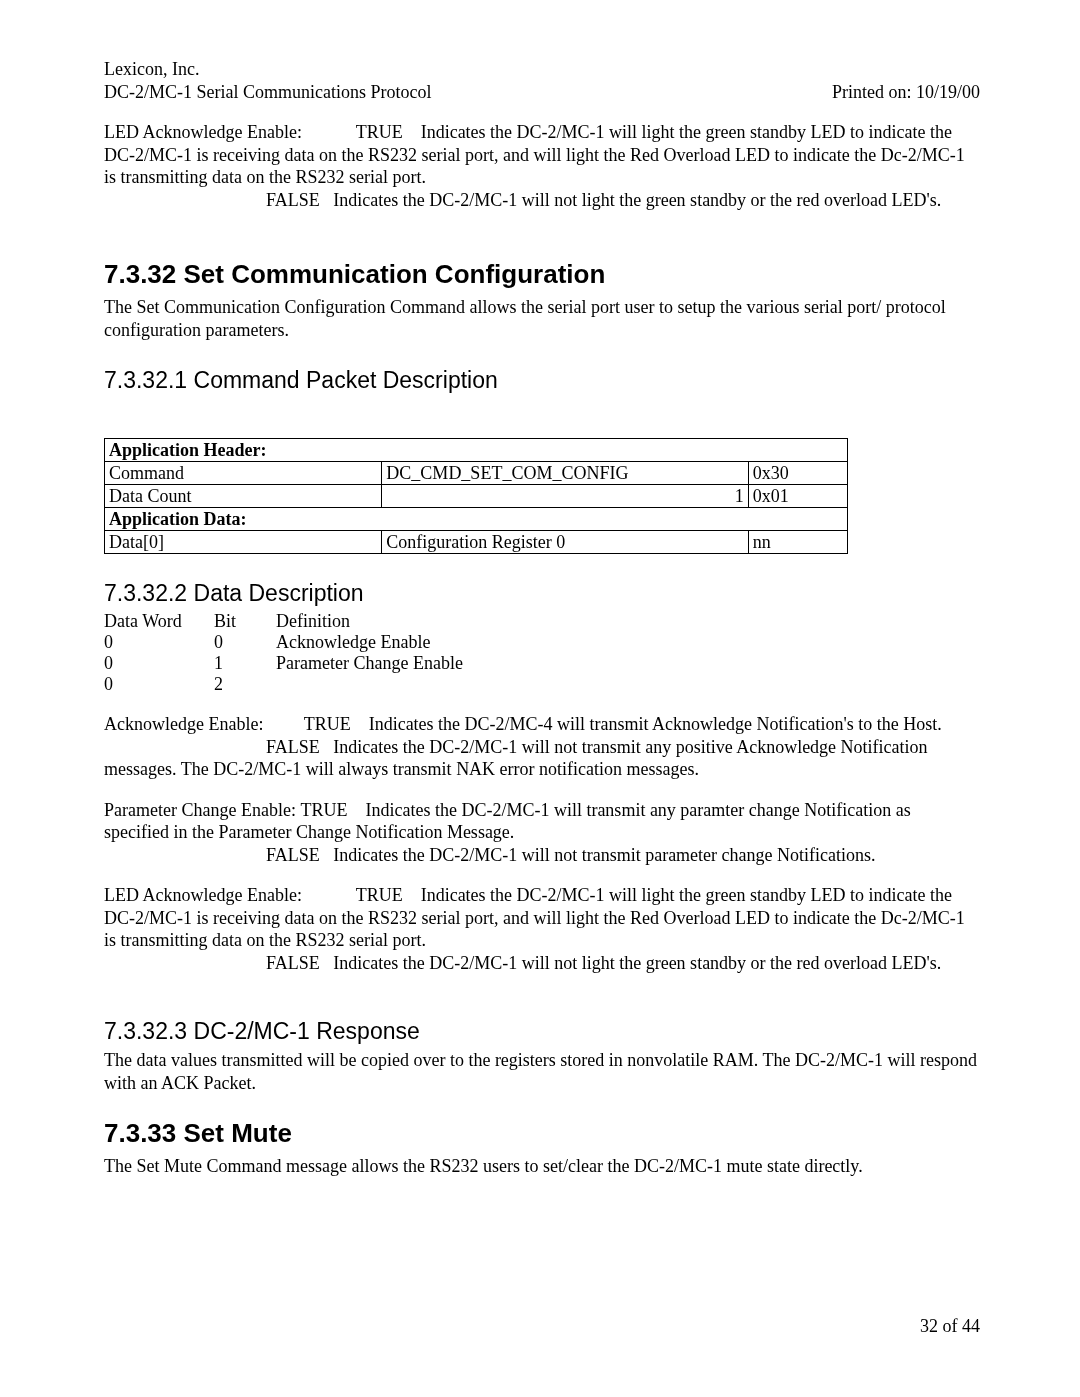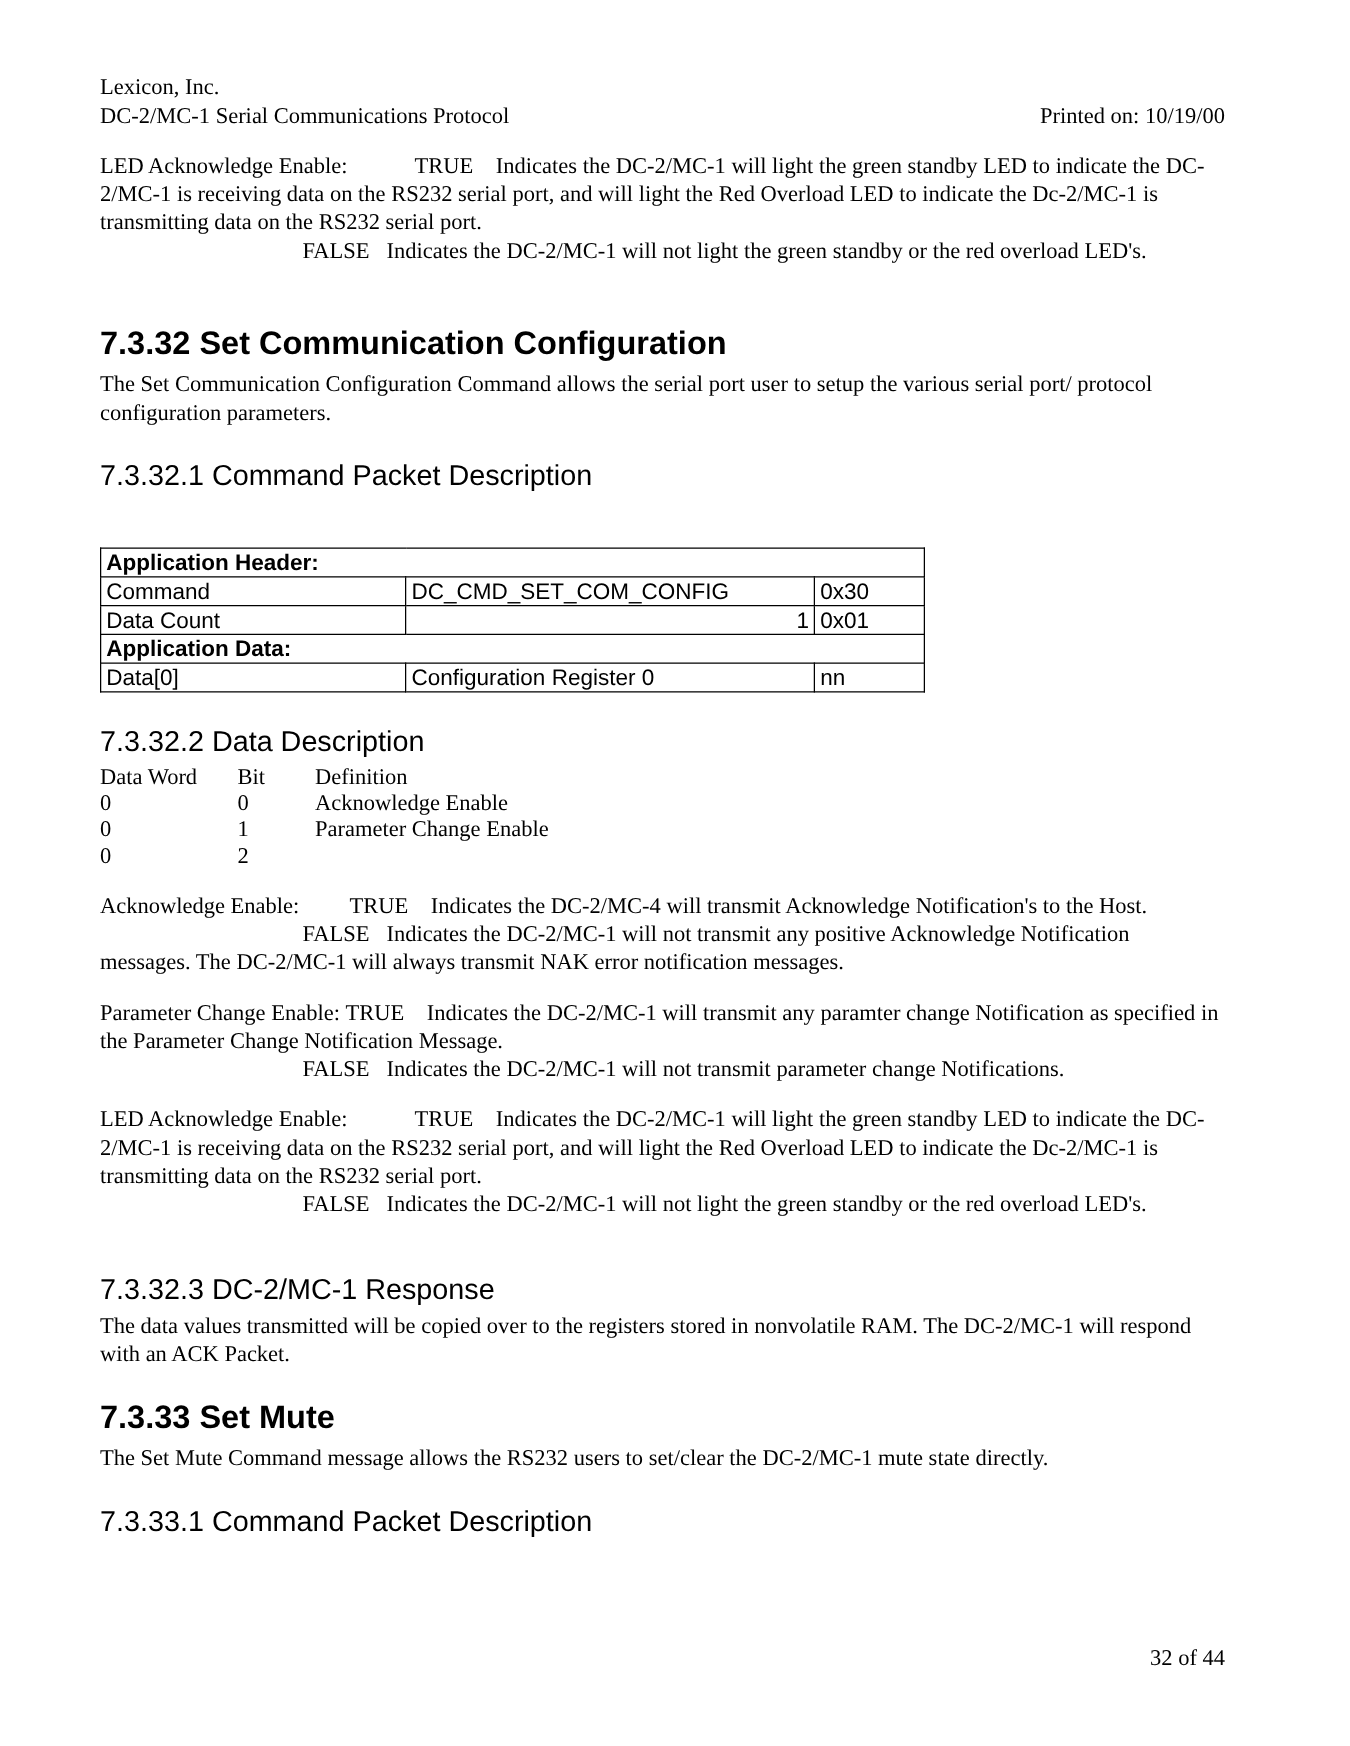--- a/index.html
+++ b/index.html
@@ -5,21 +5,21 @@
   body {
     margin: 0;
     padding: 0;
     background: #fff;
     font-family: "Times New Roman", Times, serif;
     font-size: 18px;
     color: #000;
     width: 1080px;
   }
   .page {
-    padding: 58px 100px 40px 80px;
+    padding: 58px 100px 40px 104px;
     box-sizing: border-box;
     width: 1080px;
     min-height: 1397px;
     position: relative;
   }
   .header-line {
     display: flex;
     justify-content: space-between;
   }
   .h2 {
@@ -33,22 +33,22 @@
     font-family: Arial, Helvetica, sans-serif;
     font-size: 23px;
     font-weight: normal;
     margin-top: 26px;
     margin-bottom: 4px;
   }
   .para { margin-top: 0; margin-bottom: 0; line-height: 1.25; }
   .spacer-md { height: 18px; }
   table.cmd {
     border-collapse: collapse;
-    width: 660px;
-    font-family: Liberation Sans, sans-serif;
+    width: 744px;
+    font-family: Liberation Serif, serif;
     font-size: 18px;
     margin-top: 44px;
   }
   table.cmd td {
     border: 1.5px solid #000;
     padding: 0 4px;
     height: 22px;
     line-height: 22px;
   }
   table.cmd td.sec-head {
@@ -195,16 +195,15 @@
     </p>
   </div>
 
   <div style="height:32px"></div>
   <div class="h3" style="margin-top:12px">7.3.32.3  DC-2/MC-1 Response</div>
   <p class="para">The data  values transmitted will be copied over to the registers stored in nonvolatile RAM.  The DC-2/MC-1 will respond with an ACK Packet.</p>
 
   <div class="h2" style="margin-top:24px">7.3.33  Set Mute</div>
   <p class="para">The Set Mute Command message allows the RS232 users to set/clear the DC-2/MC-1 mute state directly.</p>
 
-  <div class="h3">7.3.33.1  Command Packet Description</div>
 
   <div class="footer">32 of 44</div>
 </div>
 
 </body></html>

